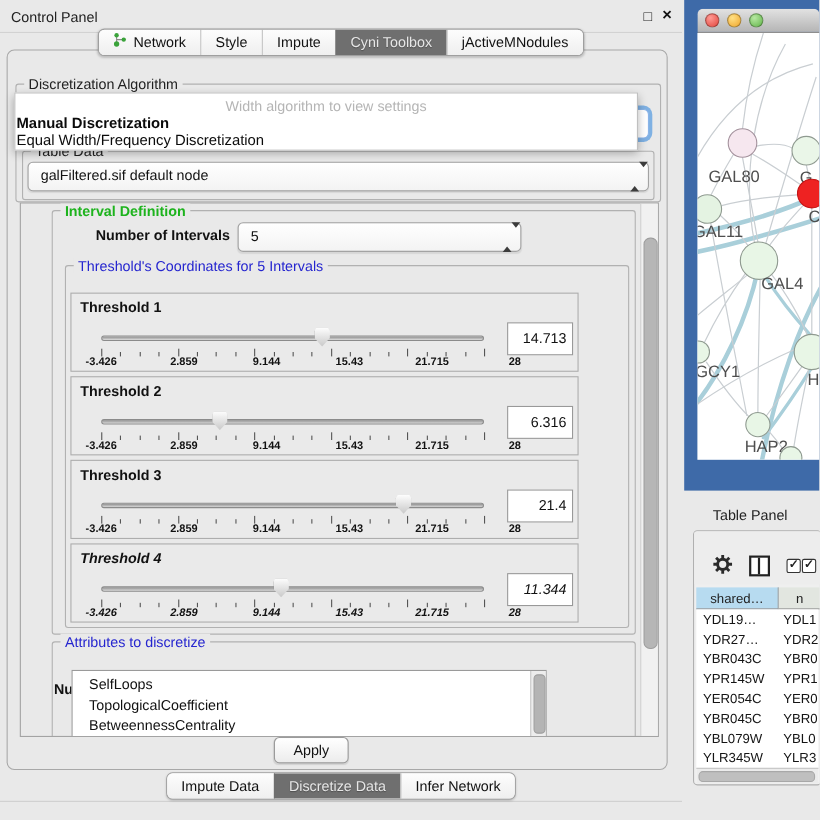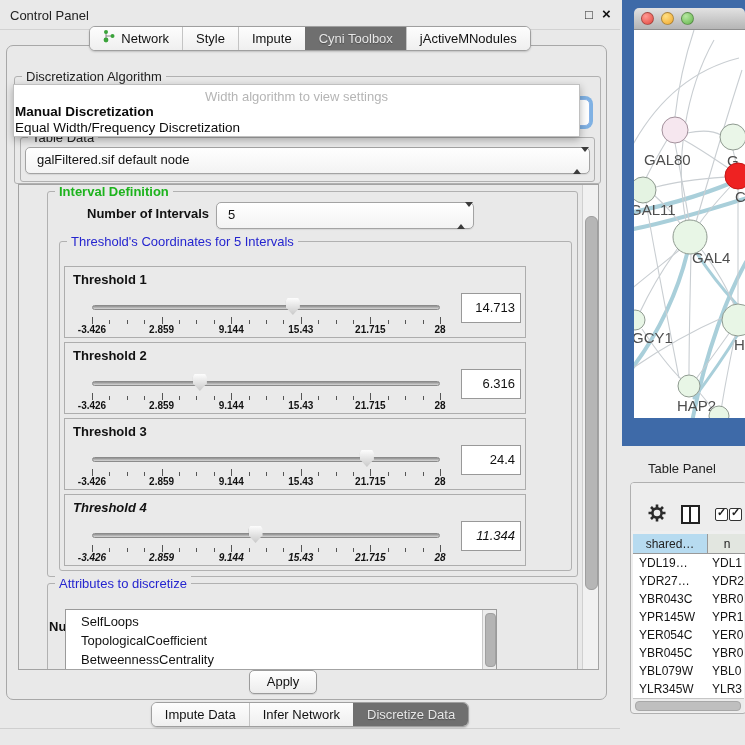--- a/index.html
+++ b/index.html
@@ -64,21 +64,21 @@
   .track{position:absolute;left:27px;top:38px;width:348px;height:5px;border-radius:3px;
          background:linear-gradient(#8f8f8f,#d8d8d8);border:1px solid #8b8b8b;box-sizing:border-box;}
   .thumbzone{position:absolute;left:27px;top:31px;width:348px;height:18px;}
   .thumb{position:absolute;top:0;width:14px;height:17px;margin-left:-7px;
          background:linear-gradient(#fdfdfd,#c9c9c9);
          clip-path:polygon(12% 0,88% 0,100% 18%,100% 55%,50% 100%,0 55%,0 18%);
          filter:drop-shadow(0 0 1px #777);}
   .ticks{position:absolute;left:27px;top:50px;width:348px;height:8px;}
   .tick{position:absolute;width:1px;background:#555;height:4px;top:3px;}
   .tick.major{height:7px;top:0;}
-  .ticklabels{position:absolute;left:27px;top:57px;width:348px;height:12px;}
+  .ticklabels{position:absolute;left:27px;top:57px;width:376px;height:12px;}
   .ticklab{position:absolute;transform:translateX(-50%);font-size:10px;font-weight:bold;color:#111;white-space:nowrap;}
   .tfield{position:absolute;right:4px;top:26px;width:53px;height:28px;border:1px solid #999;background:#fff;
           font-size:13px;text-align:right;line-height:28px;padding-right:5px;color:#111;}
   
   .attrlist{position:absolute;left:46px;top:424px;width:430px;height:70px;background:#fff;border:1px solid #9a9a9a;}
   .litem{font-size:13px;line-height:19px;padding-left:15px;color:#111;white-space:nowrap;}
   .attrlist .items{position:absolute;left:0;top:2px;right:14px;bottom:0;overflow:hidden;}
   .lscroll{position:absolute;right:0;top:0;bottom:0;width:13px;background:#ededed;border-left:1px solid #c9c9c9;}
   .lthumb{position:absolute;left:2px;top:3px;width:9px;height:52px;border-radius:4px;background:#b4b4b4;border:1px solid #a0a0a0;}
   
@@ -292,21 +292,21 @@
         <div class="tick major" style="left: 100%;"></div>
       </div>
     <div class="ticklabels">
         <span class="ticklab" style="left: 0%;">-3.426</span>
         <span class="ticklab" style="left: 20%;">2.859</span>
         <span class="ticklab" style="left: 40%;">9.144</span>
         <span class="ticklab" style="left: 60%;">15.43</span>
         <span class="ticklab" style="left: 80%;">21.715</span>
         <span class="ticklab" style="left: 100%;">28</span>
       </div>
-    <div class="tfield">24.4</div>
+    <div class="tfield">21.4</div>
   </div>
   <div class="tpanel" style="top:309px;font-style:italic;">
     <div class="tlabel">Threshold 4</div>
     <div class="track"></div>
     <div class="thumbzone">
         <div class="thumb" style="left: 46.9993%;"></div>
       </div>
     <div class="ticks">
         <div class="tick major" style="left: 0%;"></div>
         <div class="tick" style="left: 5%;"></div>
@@ -361,25 +361,25 @@
   </div>
 </div>
 
 <div class="abs applybtn">Apply</div>
 
 <div class="abs tabbar bottomtabs">
   <div class="seg">
     <div class="tab">
         <span>Impute Data</span>
       </div>
+    <div class="tab sel">
+        <span>Discretize Data</span>
+      </div>
     <div class="tab">
         <span>Infer Network</span>
-      </div>
-    <div class="tab sel">
-        <span>Discretize Data</span>
       </div>
   </div>
 </div>
 <div class="abs cp-bottom-divider"></div>
 
 <div class="abs netwin">
   <div class="titlebar">
     <div class="light" style="left:7px;background:radial-gradient(circle at 35% 30%, #ff9a94, #e2463d);"></div>
     <div class="light" style="left:27px;background:radial-gradient(circle at 35% 30%, #ffe084, #f0a72e);"></div>
     <div class="light" style="left:47px;background:radial-gradient(circle at 35% 30%, #b7e8a2, #62b54a);"></div>

